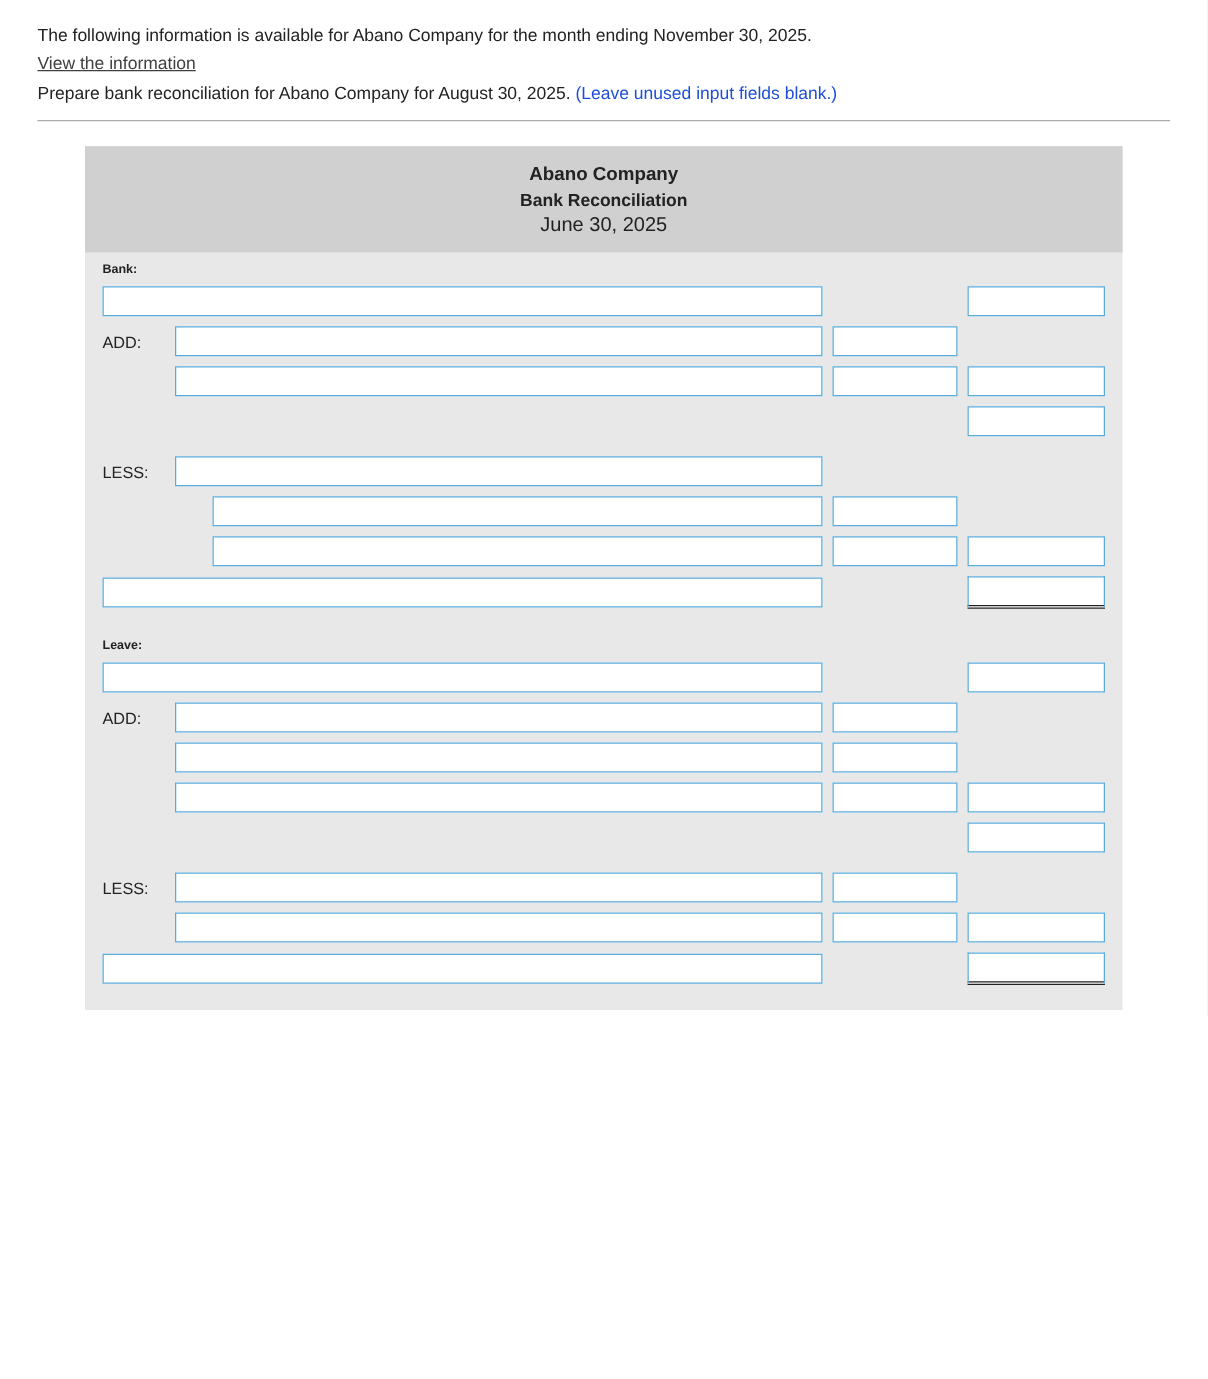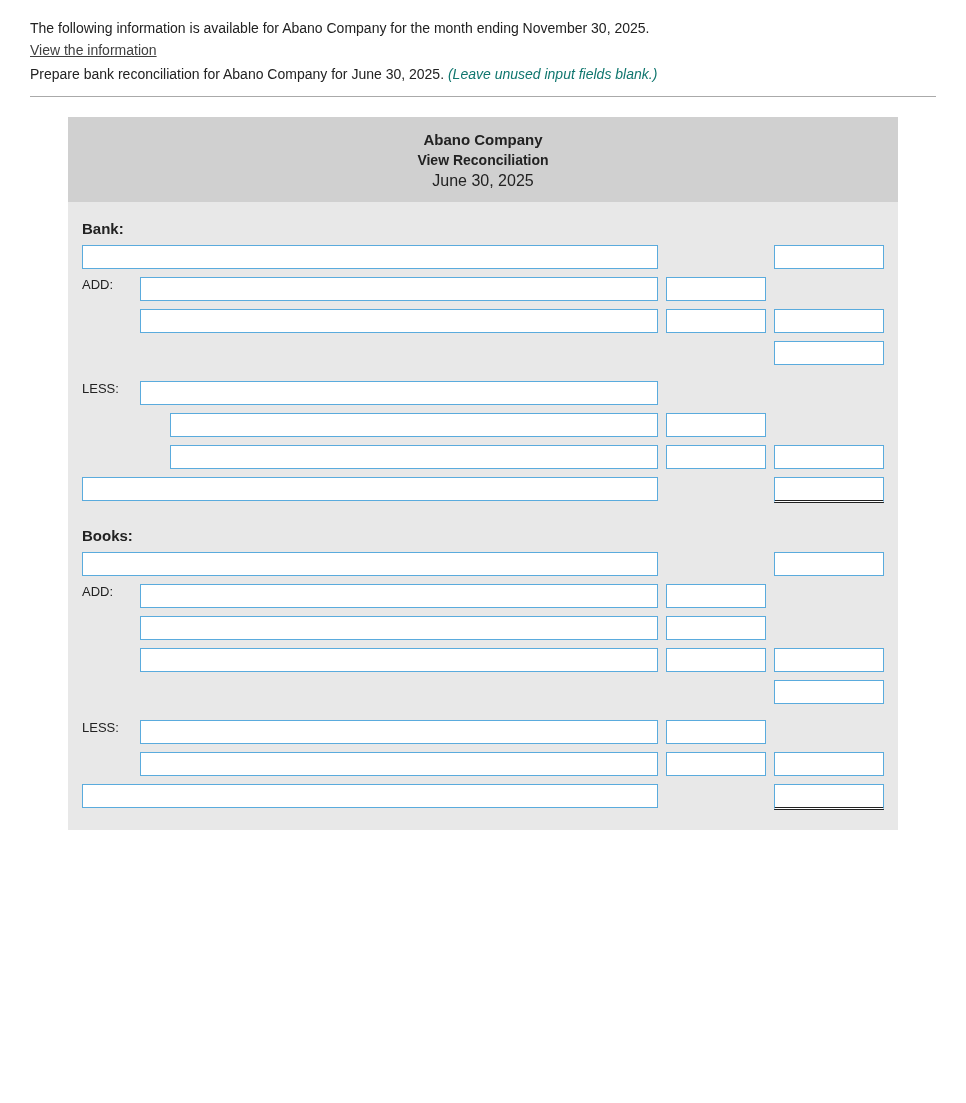--- a/index.html
+++ b/index.html
@@ -21,60 +21,59 @@
       cursor: pointer;
       display: inline-block;
       margin-bottom: 8px;
       font-size: 14px;
     }
     .prepare-text {
       font-size: 14px;
       margin-bottom: 10px;
     }
     .orange-note {
-      color: #0f766e;
-      font-style: italic;
+      color: #1d4ed8;
     }
     .divider {
       border: none;
       border-top: 1px solid #aaa;
       margin: 14px 0 20px 0;
     }
     .form-container {
       background: #e8e8e8;
       width: 830px;
       margin: 0 auto;
       padding: 0 0 16px 0;
     }
     .form-header {
       background: #d0d0d0;
       text-align: center;
       padding: 14px 10px 12px 10px;
-      margin-bottom: 10px;
     }
     .form-header .company-name {
       font-weight: bold;
       font-size: 15px;
       margin-bottom: 4px;
     }
     .form-header .doc-title {
       font-weight: bold;
       font-size: 14px;
       margin-bottom: 4px;
     }
     .form-header .doc-date {
       font-size: 16px;
     }
     .section-label {
       font-weight: bold;
-      font-size: 15px;
+      font-size: 10px;
       padding: 8px 14px 4px 14px;
     }
     .form-row {
       display: flex;
+      align-items: center;
       padding: 4px 14px;
       gap: 8px;
     }
     .row-label {
       font-size: 13px;
       min-width: 50px;
       flex-shrink: 0;
     }
     .input-wide {
       background: #fff;
@@ -116,30 +115,30 @@
     }
   </style>
 </head>
 <body>
 
 
 
 <p class="intro-text">The following information is available for Abano Company for the month ending November 30, 2025.</p>
 <a class="view-link">View the information</a>
 <p class="prepare-text">
-  <span>Prepare bank reconciliation for Abano Company for June 30, 2025.</span>
+  <span>Prepare bank reconciliation for Abano Company for August 30, 2025.</span>
   <span class="orange-note">(Leave unused input fields blank.)</span>
 </p>
 
 <hr class="divider">
 
 <div class="form-container">
   <div class="form-header">
     <div class="company-name">Abano Company</div>
-    <div class="doc-title">View Reconciliation</div>
+    <div class="doc-title">Bank Reconciliation</div>
     <div class="doc-date">June 30, 2025</div>
   </div>
 
   <div class="section-label">Bank:</div>
 
   <div class="form-row">
     <input type="text" class="input-wide" style="">
     <div class="spacer-medium"></div>
     <input type="text" class="input-narrow" style="">
   </div>
@@ -185,21 +184,21 @@
   </div>
 
   <div class="form-row">
     <input type="text" class="input-wide" style="">
     <div class="spacer-medium"></div>
     <input type="text" class="input-total" style="">
   </div>
 
   <div class="section-divider" style="height:12px;"></div>
 
-  <div class="section-label">Books:</div>
+  <div class="section-label">Leave:</div>
 
   <div class="form-row">
     <input type="text" class="input-wide" style="">
     <div class="spacer-medium"></div>
     <input type="text" class="input-narrow" style="">
   </div>
 
   <div class="form-row">
     <span class="row-label">ADD:</span>
     <input type="text" class="input-wide" style="">

